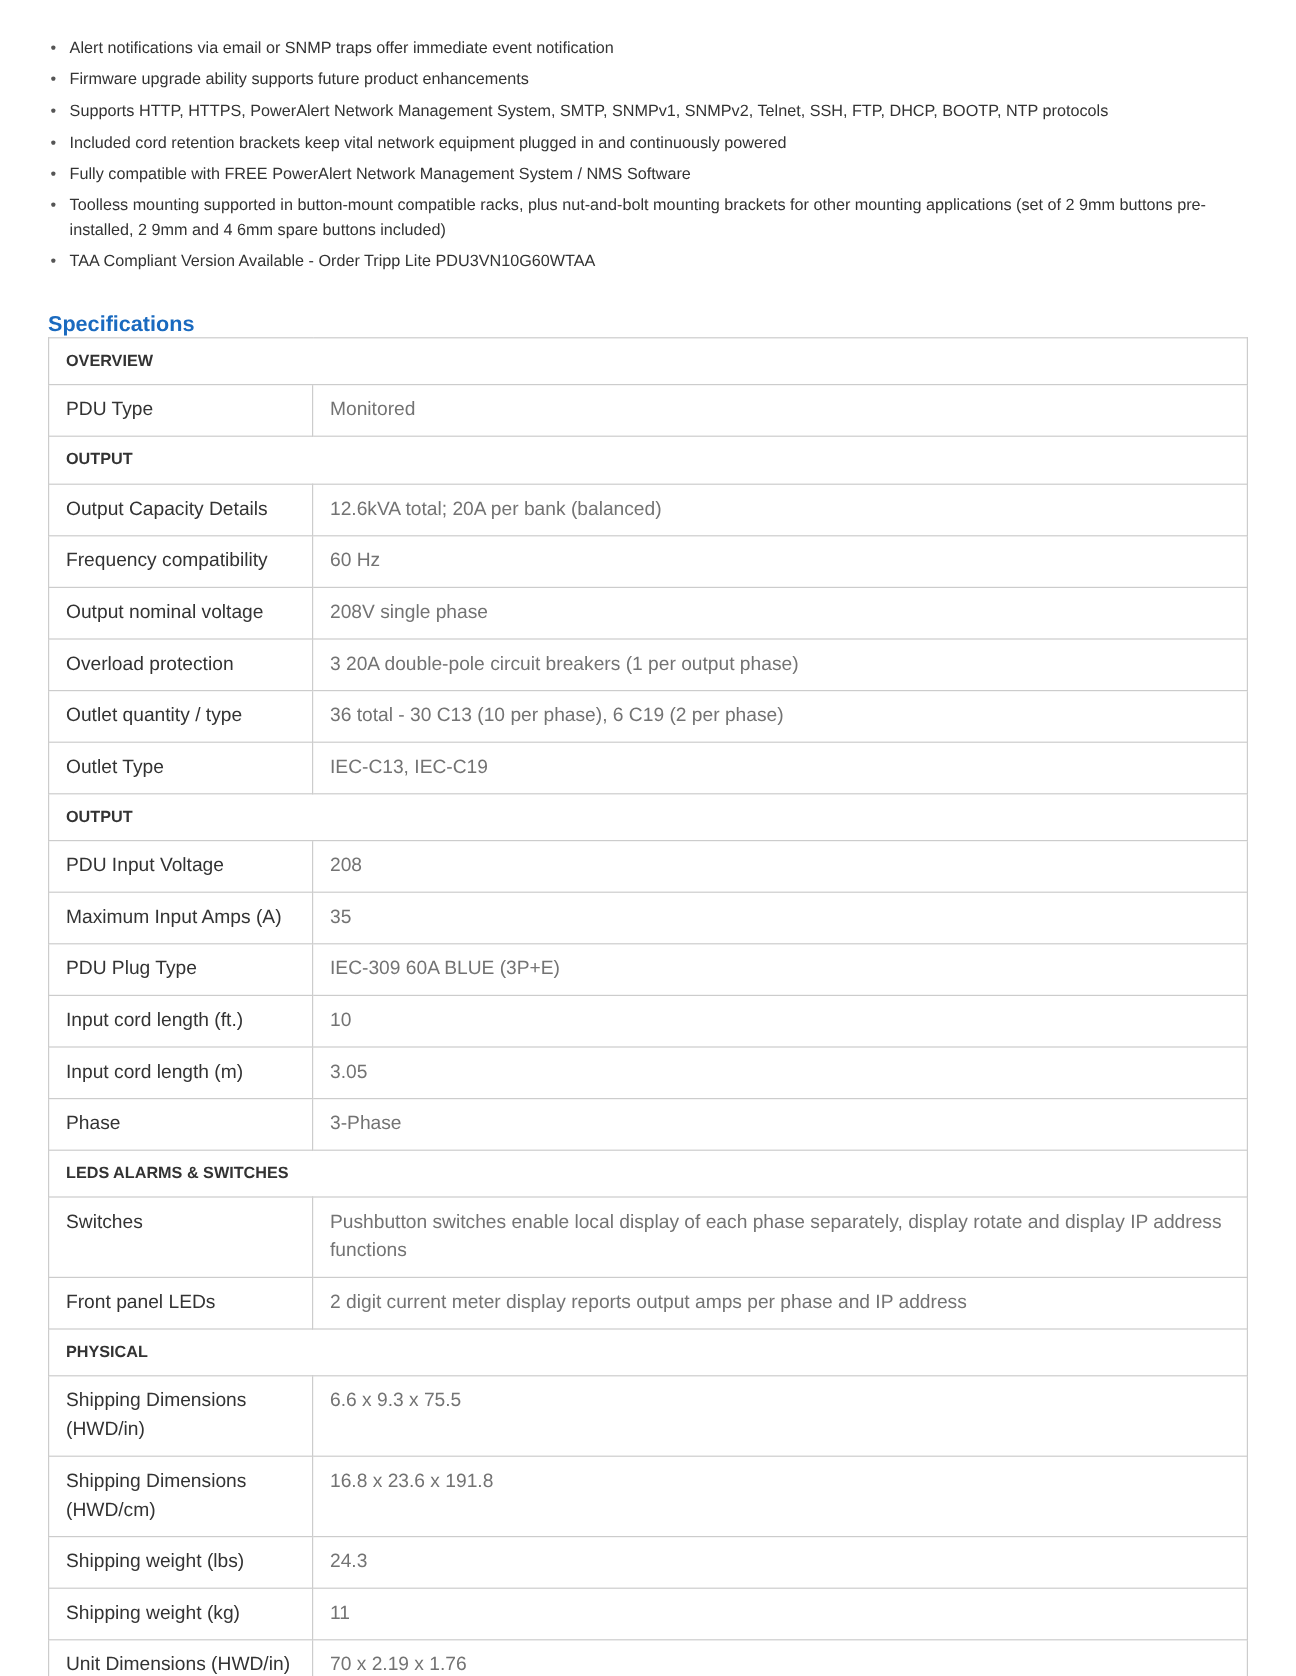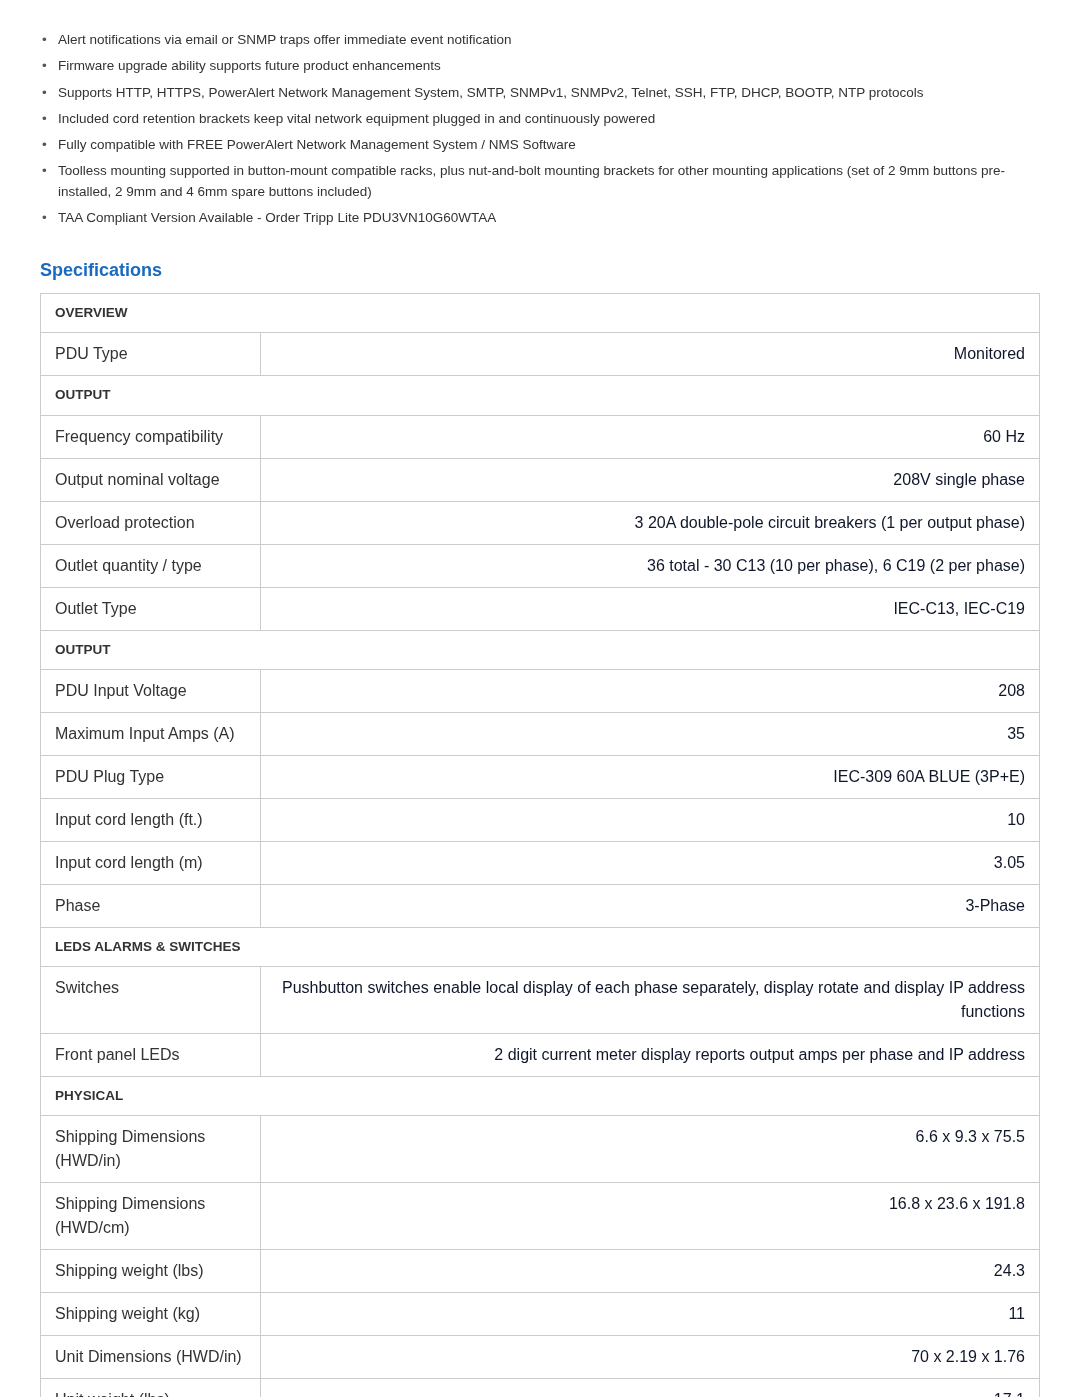--- a/index.html
+++ b/index.html
@@ -31,21 +31,20 @@
     .bullet-list li::before {
       content: '•';
       position: absolute;
       left: 2px;
       color: #555;
     }
     .section-title {
       color: #1a6abf;
       font-size: 18px;
       font-weight: bold;
-      margin-bottom: 12px;
     }
     .specs-table {
       width: 100%;
       border-collapse: collapse;
       border: 1px solid #ef4444;
       padding-left: 15px;
     }
     .specs-table td {
       padding: 9px 14px;
       border: 1px solid #ccc;
@@ -58,22 +57,21 @@
       font-weight: bold;
       font-size: 13.5px;
       padding: 9px 14px;
     }
     .specs-table .label-cell {
       width: 220px;
       font-weight: normal;
       color: #333;
     }
     .specs-table .value-cell {
-      color: #0f172a;
-      text-align: right;
+      color: #737373;
     }
   </style>
 </head>
 <body>
 
 <ul class="bullet-list" id="bullet-list">
     <li>Alert notifications via email or SNMP traps offer immediate event notification</li>
     <li>Firmware upgrade ability supports future product enhancements</li>
     <li>Supports HTTP, HTTPS, PowerAlert Network Management System, SMTP, SNMPv1, SNMPv2, Telnet, SSH, FTP, DHCP, BOOTP, NTP protocols</li>
     <li>Included cord retention brackets keep vital network equipment plugged in and continuously powered</li>
@@ -88,20 +86,24 @@
     <tbody>
       <tr class="section-header">
         <td colspan="2">OVERVIEW</td>
       </tr>
       <tr>
         <td class="label-cell">PDU Type</td>
         <td class="value-cell">Monitored</td>
       </tr>
       <tr class="section-header">
         <td colspan="2">OUTPUT</td>
+      </tr>
+      <tr>
+        <td class="label-cell">Output Capacity Details</td>
+        <td class="value-cell">12.6kVA total; 20A per bank (balanced)</td>
       </tr>
       <tr>
         <td class="label-cell">Frequency compatibility</td>
         <td class="value-cell">60 Hz</td>
       </tr>
       <tr>
         <td class="label-cell">Output nominal voltage</td>
         <td class="value-cell">208V single phase</td>
       </tr>
       <tr>

